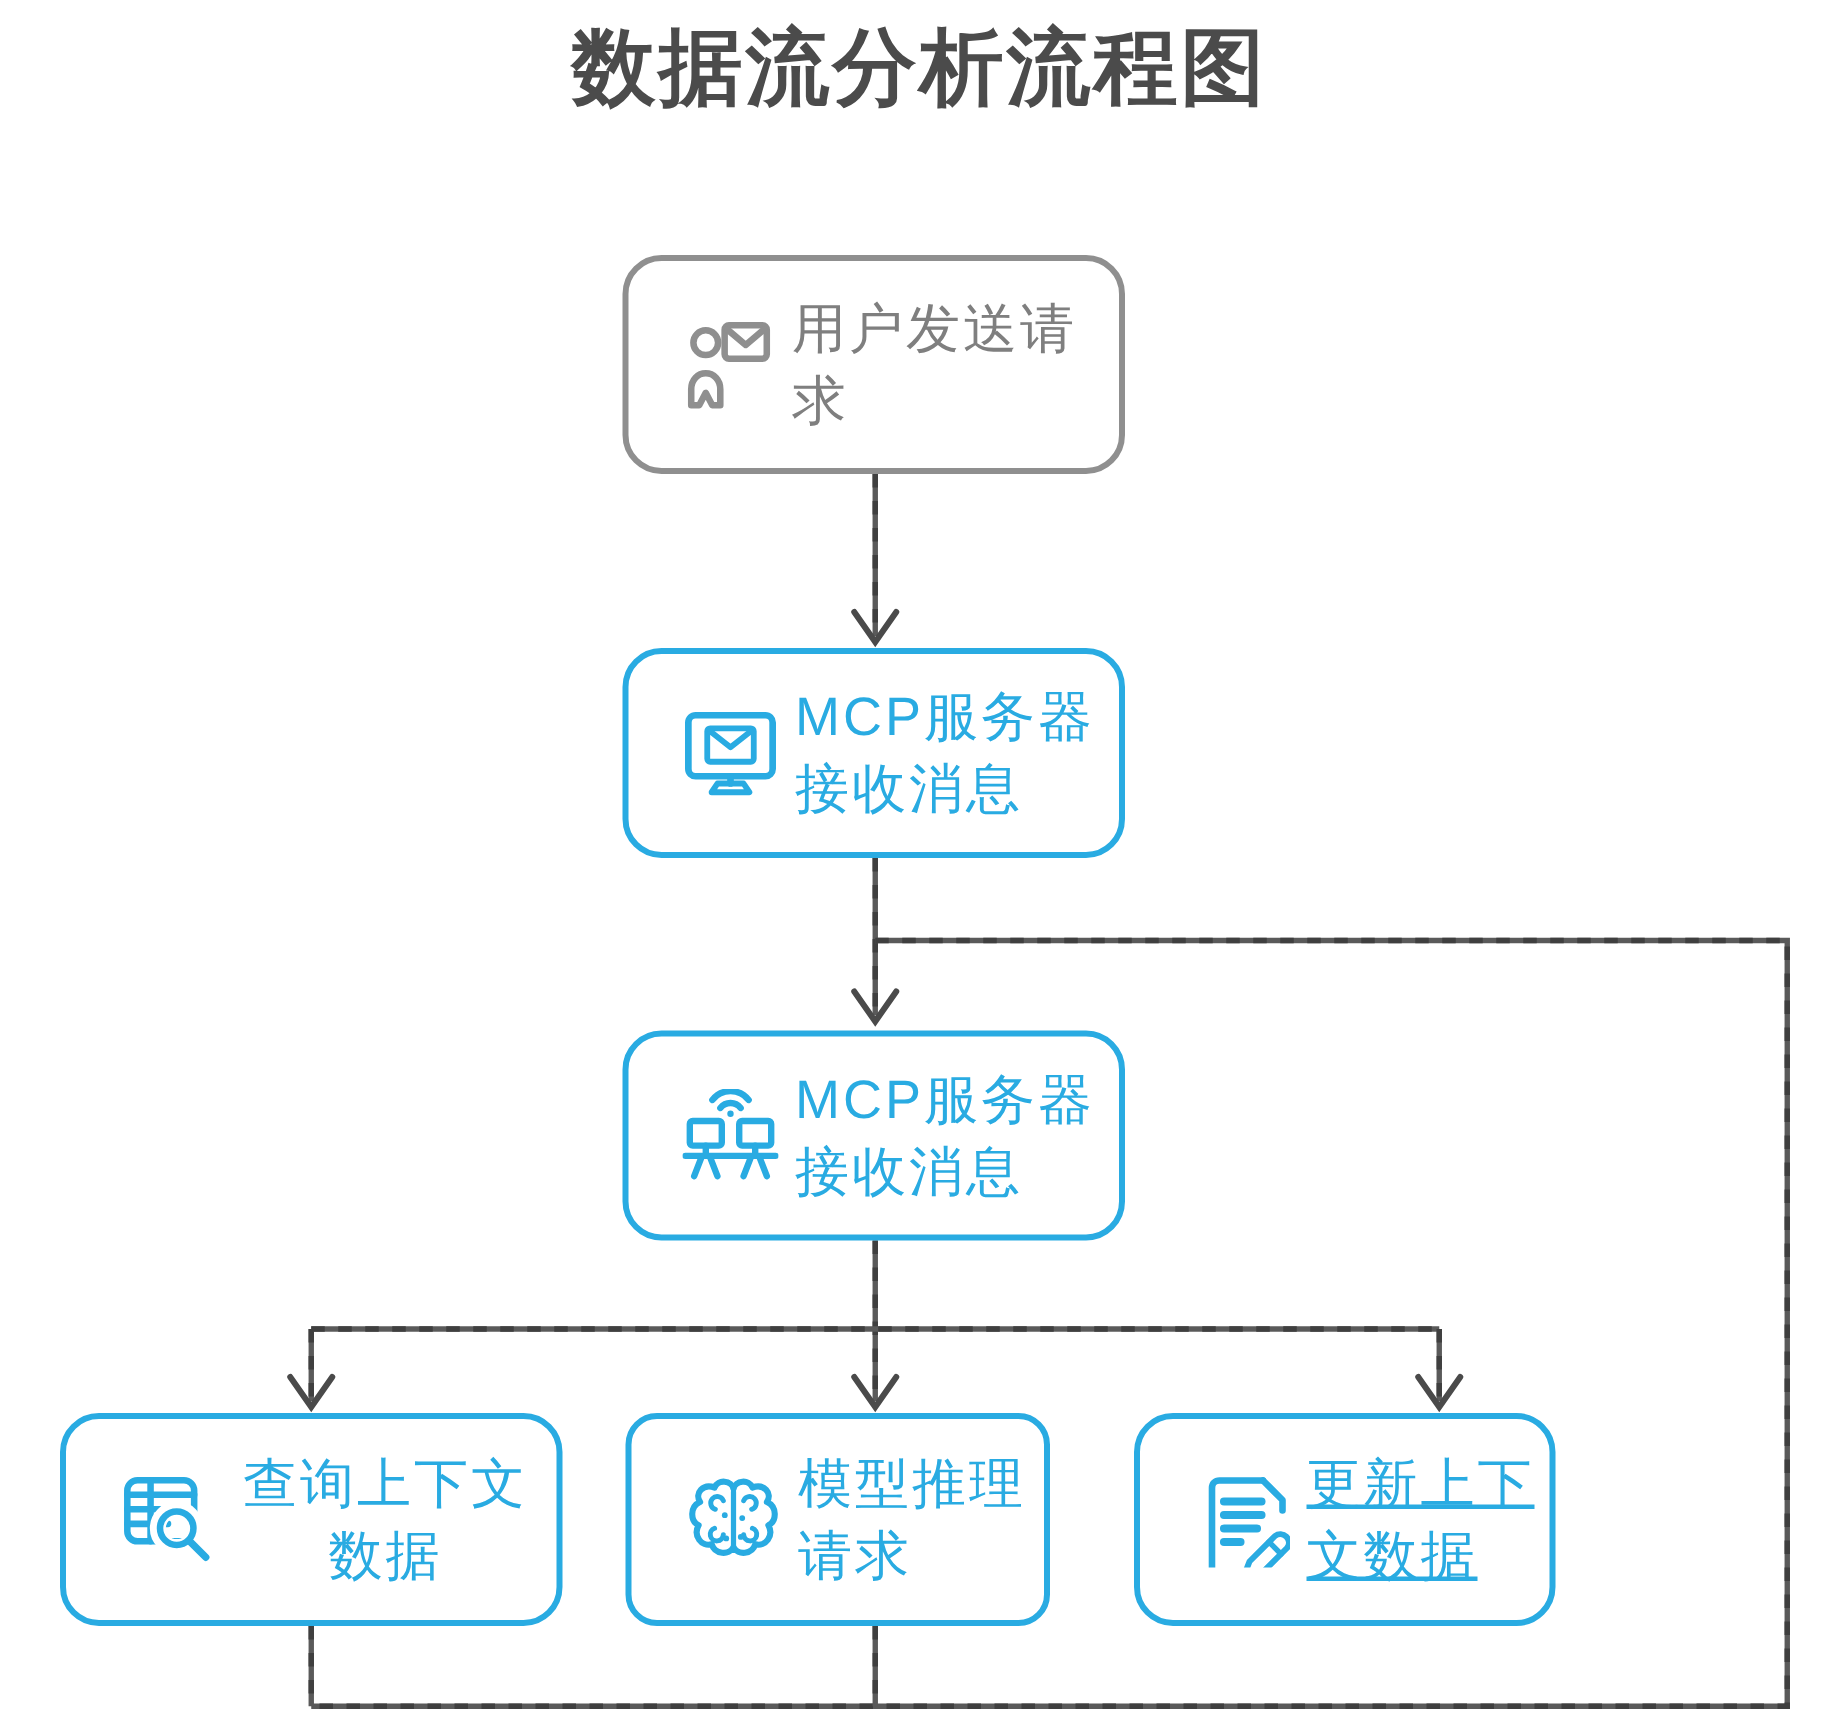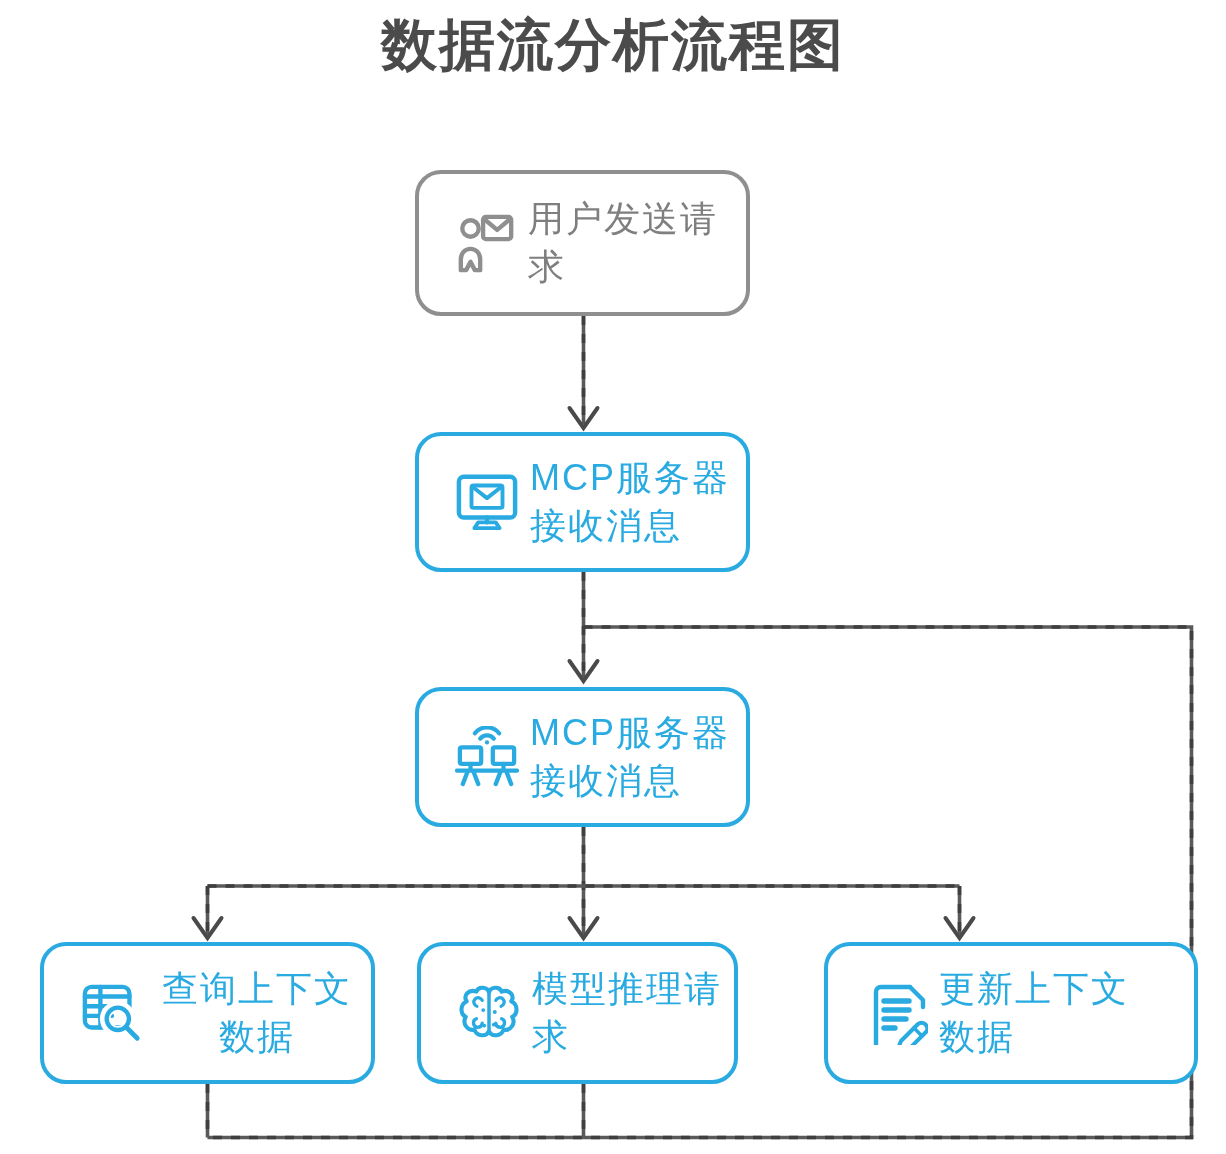--- a/index.html
+++ b/index.html
@@ -22,22 +22,22 @@
   .node--gray{border-color:var(--node_gray_border,#8f8f8f);color:var(--node_gray_border,#8f8f8f);}
   .node--gray .label{color:var(--node_gray_text,#7f7f7f);}
   .node--blue{border-color:var(--accent,#29abe2);color:var(--accent,#29abe2);}
   .label{width:204px;font-size:36px;line-height:48px;letter-spacing:2px;}
   .icon{flex:0 0 auto;display:flex;}
 
   #node-user     {left:415px;top:170px;width:335px;height:146px;}
   #node-client   {left:415px;top:432px;width:335px;height:140px;}
   #node-server   {left:415px;top:687px;width:335px;height:140px;}
   #node-query    {left:40px; top:942px;width:335px;height:142px;text-align:center;}
-  #node-infer    {left:417px;top:942px;width:321px;height:142px;}
-  #node-update   {left:824px;top:942px;width:374px;height:142px;}
+  #node-infer    {left:417px;top:942px;width:283px;height:142px;border-radius:21px;}
+  #node-update   {left:756px;top:942px;width:281px;height:142px;text-decoration:underline;}
 </style>
 </head>
 <body>
 
 <div class="canvas">
 
   <div class="title">数据流分析流程图</div>
 
   <svg class="wires" width="1226" height="1154" viewBox="0 0 1226 1154">
 

